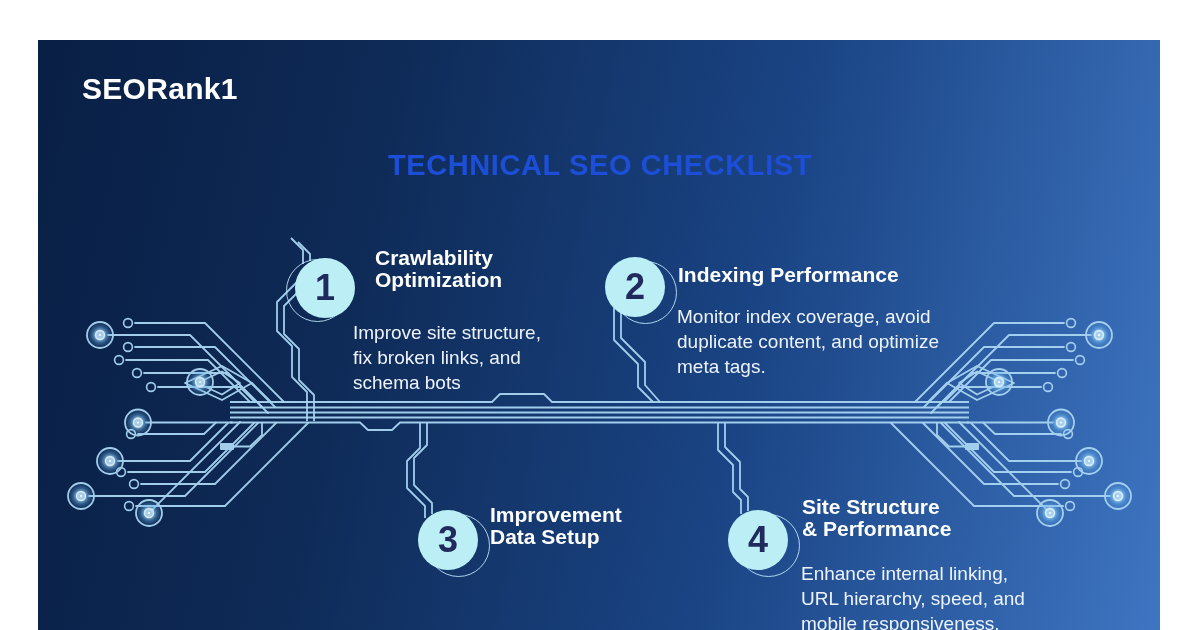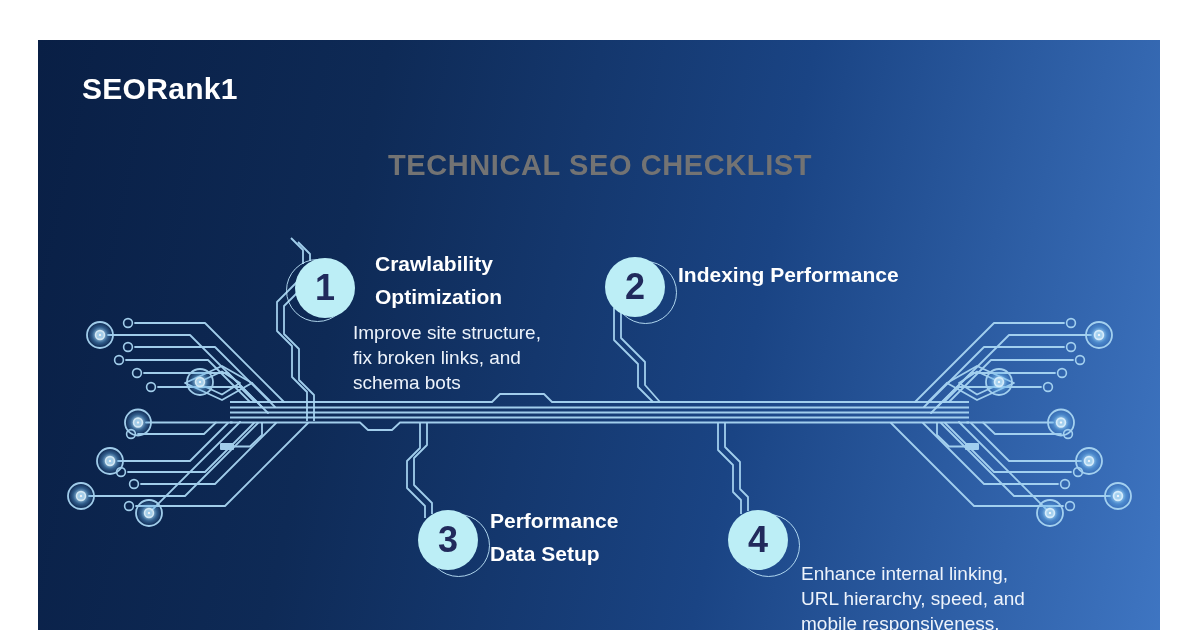--- a/index.html
+++ b/index.html
@@ -14,37 +14,37 @@
     position:absolute;left:38px;top:0;width:1122px;height:630px;
     background:linear-gradient(102deg,#091f45 0%,#0e2a56 28%,#1a4484 62%,#3f76c3 100%);
   }
   .circuit{position:absolute;left:0;top:0;width:1200px;height:630px;pointer-events:none;}
   .brand{
     position:absolute;left:82px;top:32px;
     color:#ffffff;font-size:30px;font-weight:700;letter-spacing:0.3px;
   }
   .main-title{
     position:absolute;left:0;top:109px;width:1200px;text-align:center;
-    color:#737373;font-size:29px;font-weight:700;letter-spacing:0.6px;
+    color:#1d4ed8;font-size:29px;font-weight:700;letter-spacing:0.6px;
   }
   .badge{position:absolute;width:60px;height:60px;}
   .badge .ring{
     position:absolute;width:63px;height:63px;border-radius:50%;
     border:1.5px solid rgba(190,228,250,0.9);box-sizing:border-box;
   }
   .badge .disc{
     position:absolute;left:0;top:0;width:60px;height:60px;border-radius:50%;
     background:#bceef6;display:flex;align-items:center;justify-content:center;
     color:#212a5c;font-size:36px;font-weight:700;
   }
   .ring-left{left:-9px;top:1px;}
   .ring-right{left:9px;top:4px;}
   .step-title{
     position:absolute;color:#ffffff;font-size:21px;font-weight:700;
-    line-height:33px;white-space:pre-line;
+    line-height:22px;white-space:pre-line;
   }
   .step-desc{
     position:absolute;color:#edf3fb;font-size:19px;font-weight:400;
     line-height:25px;white-space:pre-line;
   }
 </style>
 </head>
 <body>
 
 <div class="frame">
@@ -150,28 +150,33 @@
 Optimization</div>
   <div class="step-desc" style="left:353px;top:280px;width:330px">Improve site structure,
 fix broken links, and
 schema bots</div>
 
   <div class="badge" style="left:605px;top:217px">
     <span class="ring ring-right"></span>
     <span class="disc">2</span>
   </div>
   <div class="step-title" style="left:678px;top:222px;width:320px;line-height:26px">Indexing Performance</div>
+  <div class="step-desc" style="left:677px;top:264px;width:340px">Monitor index coverage, avoid
+duplicate content, and optimize
+meta tags.</div>
 
   <div class="badge" style="left:418px;top:470px">
     <span class="ring ring-right"></span>
     <span class="disc">3</span>
   </div>
-  <div class="step-title" style="left:490px;top:464px;width:250px">Performance
+  <div class="step-title" style="left:490px;top:464px;width:250px">Improvement
 Data Setup</div>
 
   <div class="badge" style="left:728px;top:470px">
     <span class="ring ring-right"></span>
     <span class="disc">4</span>
   </div>
+  <div class="step-title" style="left:802px;top:456px;width:260px">Site Structure
+&amp; Performance</div>
   <div class="step-desc" style="left:801px;top:521px;width:340px">Enhance internal linking,
 URL hierarchy, speed, and
 mobile responsiveness.</div>
 </div>
 
 </body></html>

